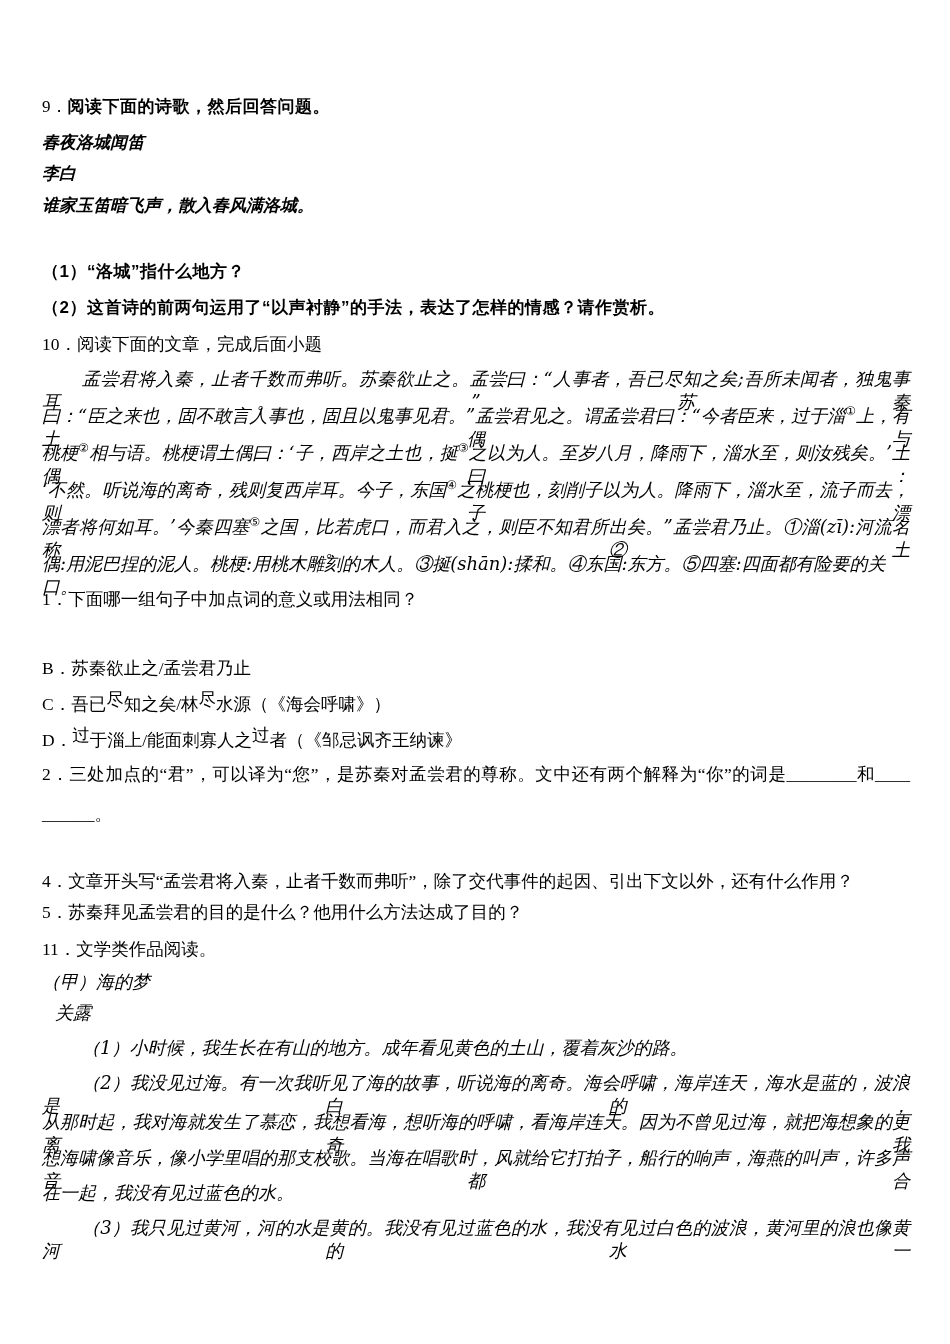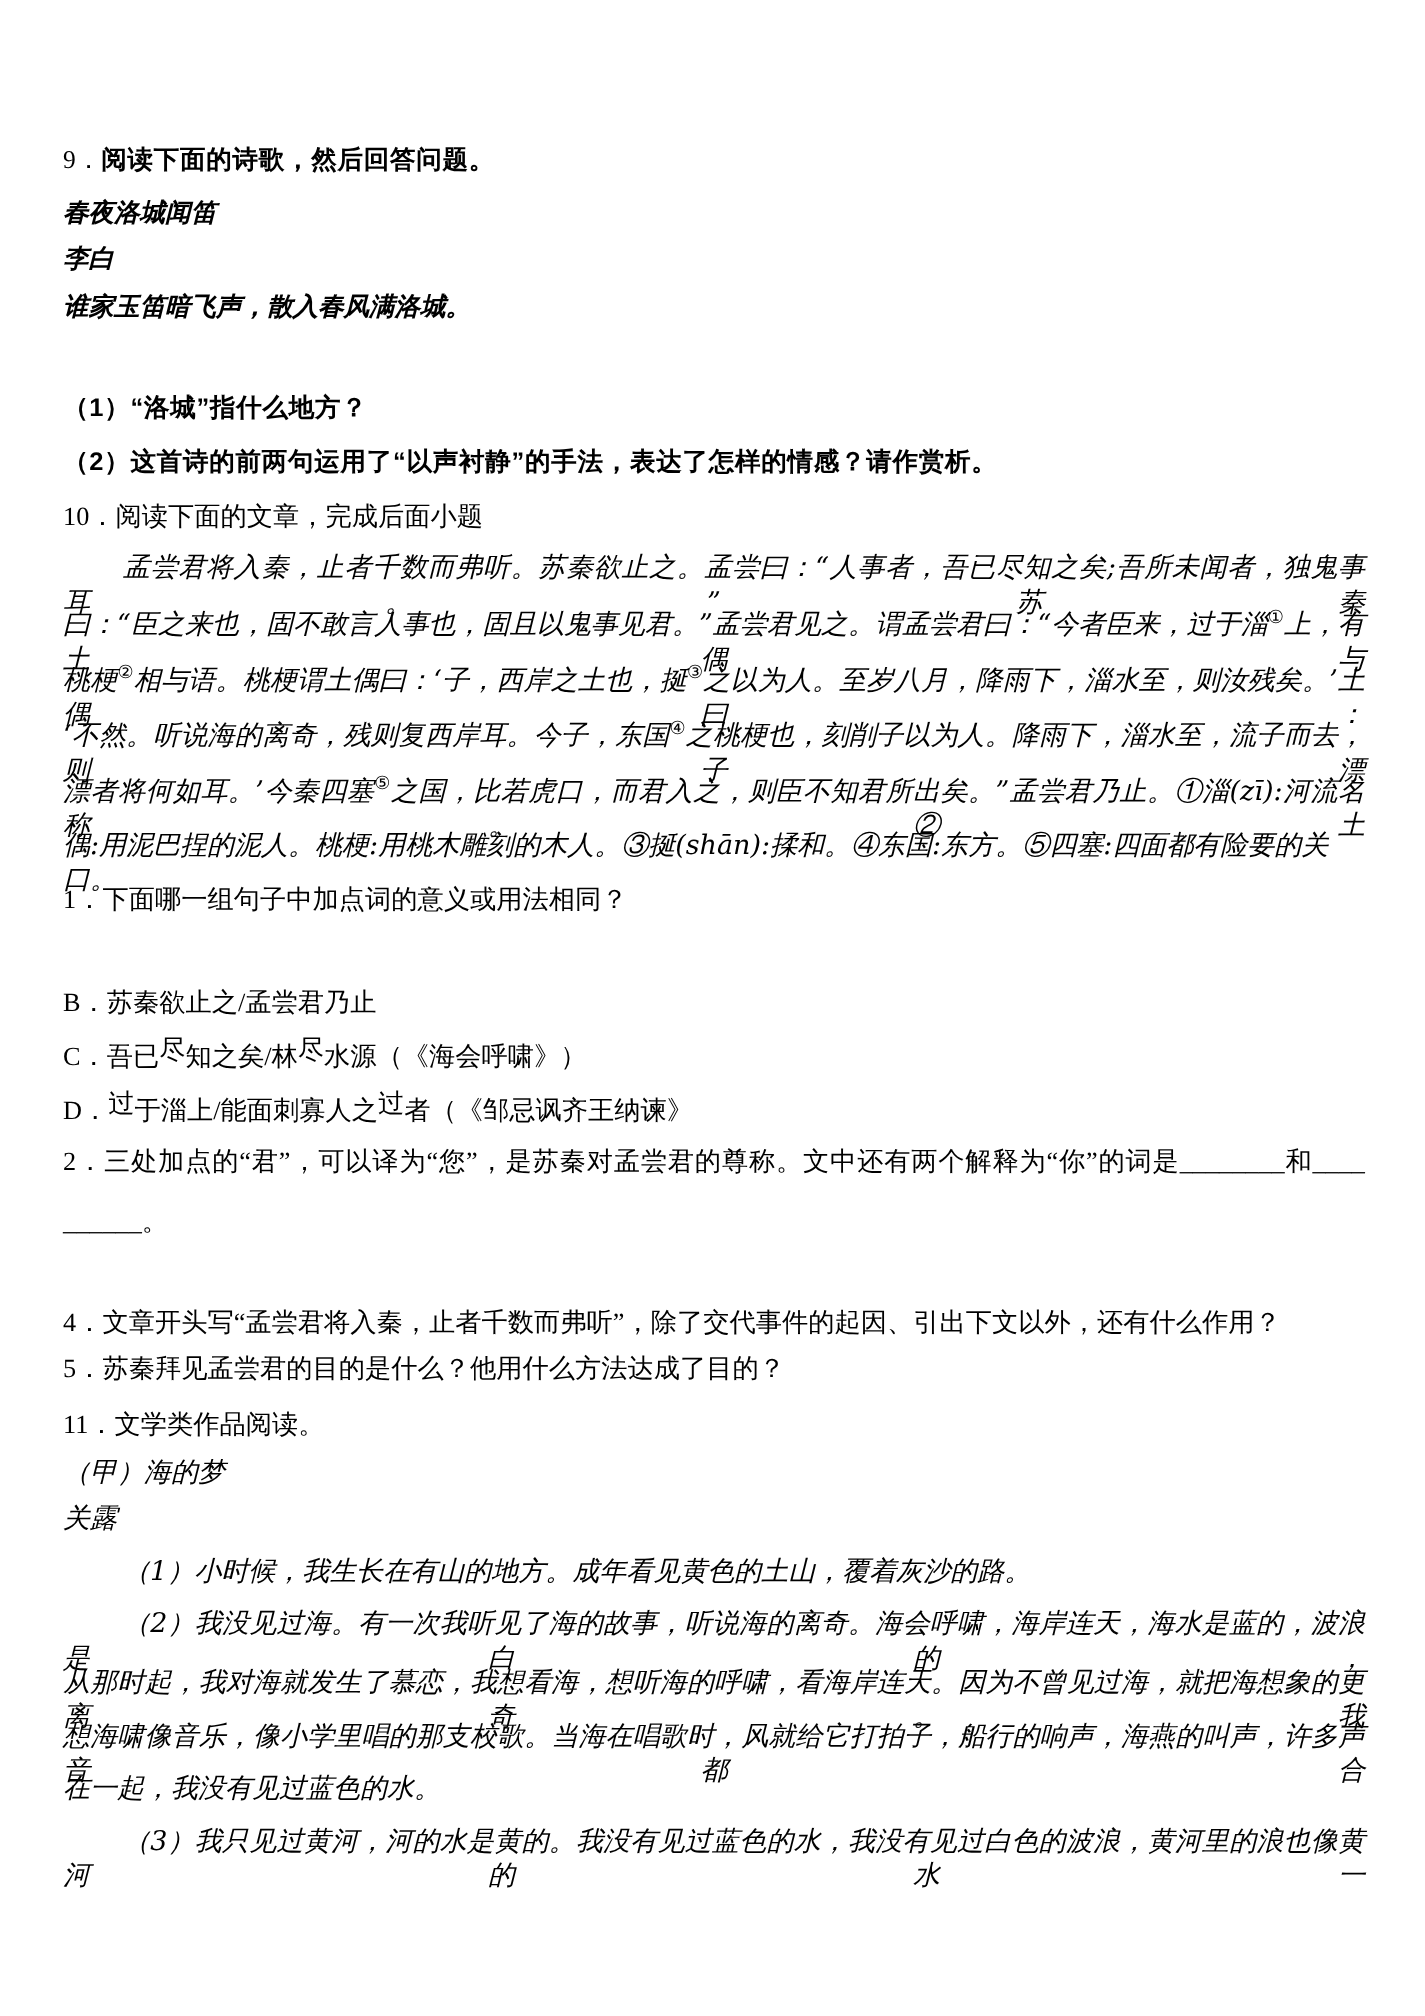--- a/index.html
+++ b/index.html
@@ -54,20 +54,20 @@
     <div class="line s" style="top: 588px;"><span>1．下面哪一组句子中加点词的意义或用法相同？</span></div>
     <div class="line s" style="top: 657px;"><span>B．苏秦欲止之/孟尝君乃止</span></div>
     <div class="line s" style="top: 693px;"><span>C．吾已</span><span class="rs">尽</span><span>知之矣/林</span><span class="rs">尽</span><span>水源（《海会呼啸》）</span></div>
     <div class="line s" style="top: 729px;"><span>D．</span><span class="rs">过</span><span>于淄上/能面刺寡人之</span><span class="rs">过</span><span>者（《邹忌讽齐王纳谏》</span></div>
     <div class="line s just" style="top: 763px;"><span>2．三处加点的“君”，可以译为“您”，是苏秦对孟尝君的尊称。文中还有两个解释为“你”的词是________和____</span></div>
     <div class="line s" style="top: 803px;"><span>______。</span></div>
     <div class="line s" style="top: 870px;"><span>4．文章开头写“孟尝君将入秦，止者千数而弗听”，除了交代事件的起因、引出下文以外，还有什么作用？</span></div>
     <div class="line s" style="top: 901px;"><span>5．苏秦拜见孟尝君的目的是什么？他用什么方法达成了目的？</span></div>
     <div class="line s" style="top: 938px;"><span>11．文学类作品阅读。</span></div>
     <div class="line k" style="top: 970px;"><span>（甲）海的梦</span></div>
-    <div class="line k" style="top: 1001px;"><span>关露</span></div>
+    <div class="line k" style="top: 1001px; margin-left: 13px;"><span>关露</span></div>
     <div class="line k ind" style="top: 1036px;"><span>（1）小时候，我生长在有山的地方。成年看见黄色的土山，覆着灰沙的路。</span></div>
     <div class="line k just ind" style="top: 1071px;"><span>（2）我没见过海。有一次我听见了海的故事，听说海的离奇。海会呼啸，海岸连天，海水是蓝的，波浪是白的，</span></div>
     <div class="line k just" style="top: 1110px;"><span>从那时起，我对海就发生了慕恋，我想看海，想听海的呼啸，看海岸连天。因为不曾见过海，就把海想象的更离奇。我</span></div>
     <div class="line k just" style="top: 1146px;"><span>想海啸像音乐，像小学里唱的那支校歌。当海在唱歌时，风就给它打拍子，船行的响声，海燕的叫声，许多声音都合</span></div>
     <div class="line k" style="top: 1181px;"><span>在一起，我没有见过蓝色的水。</span></div>
     <div class="line k just ind" style="top: 1216px;"><span>（3）我只见过黄河，河的水是黄的。我没有见过蓝色的水，我没有见过白色的波浪，黄河里的浪也像黄河的水一</span></div>
   </div>
 
 </body></html>

